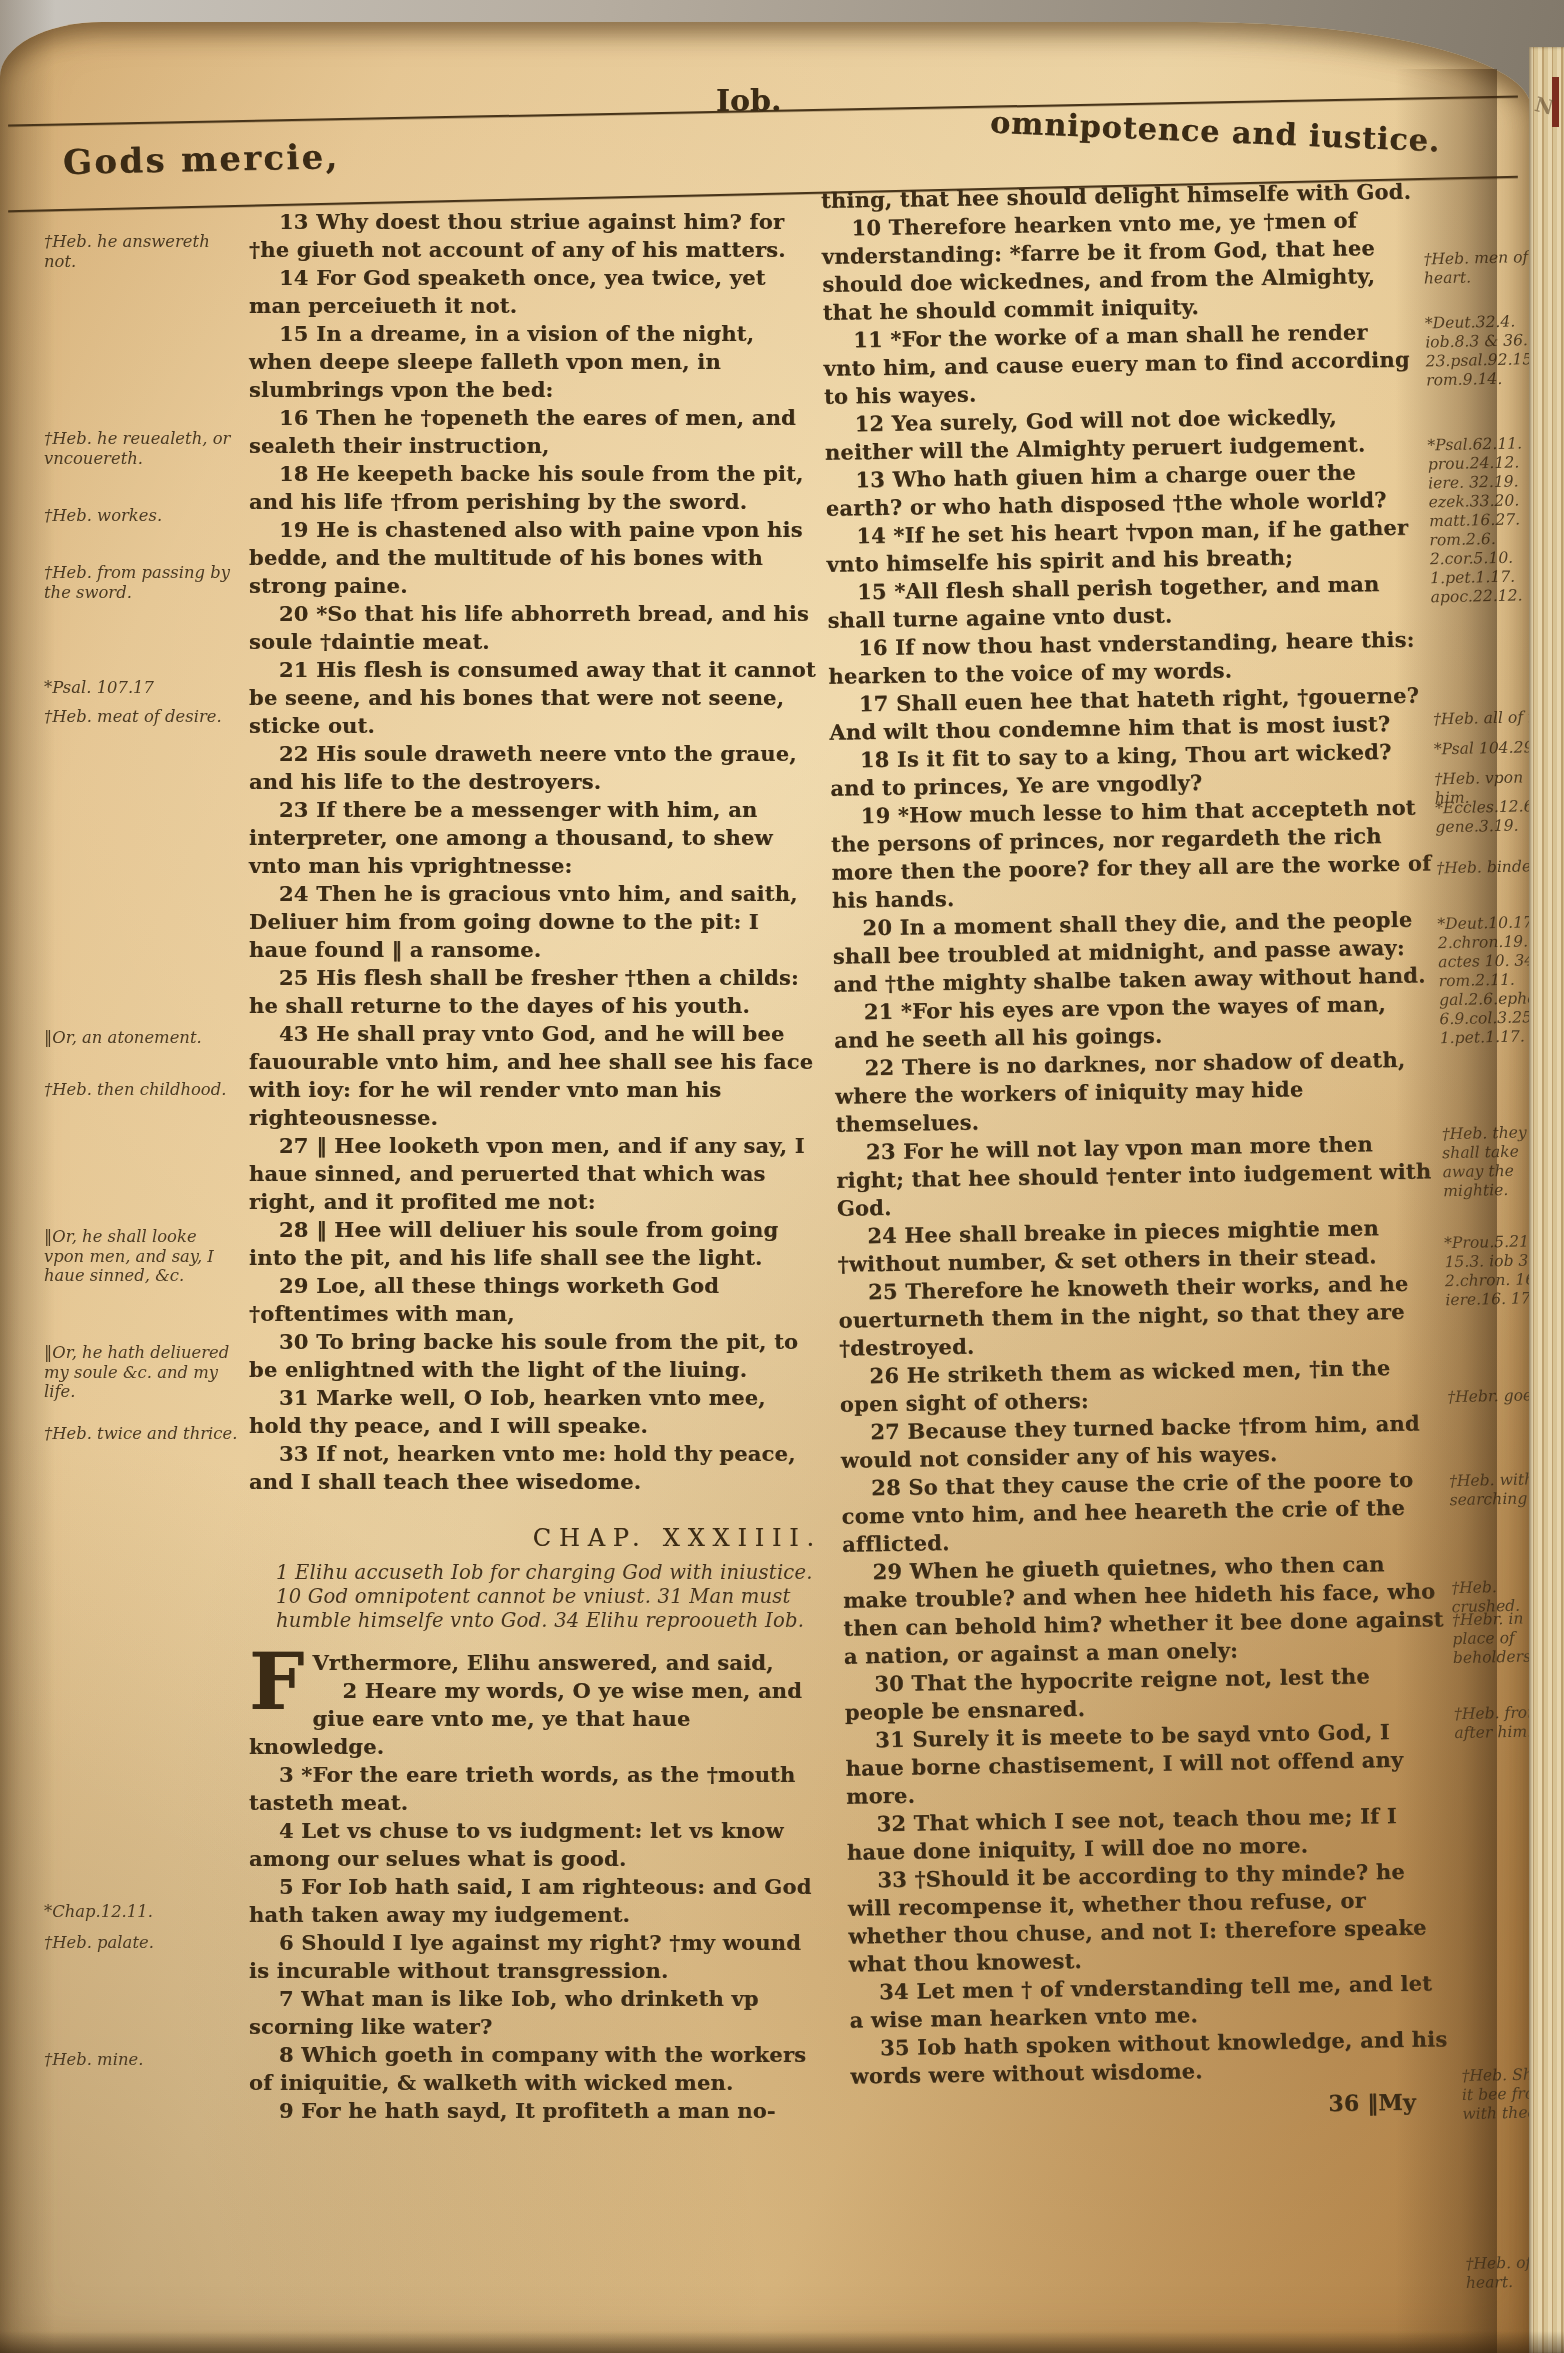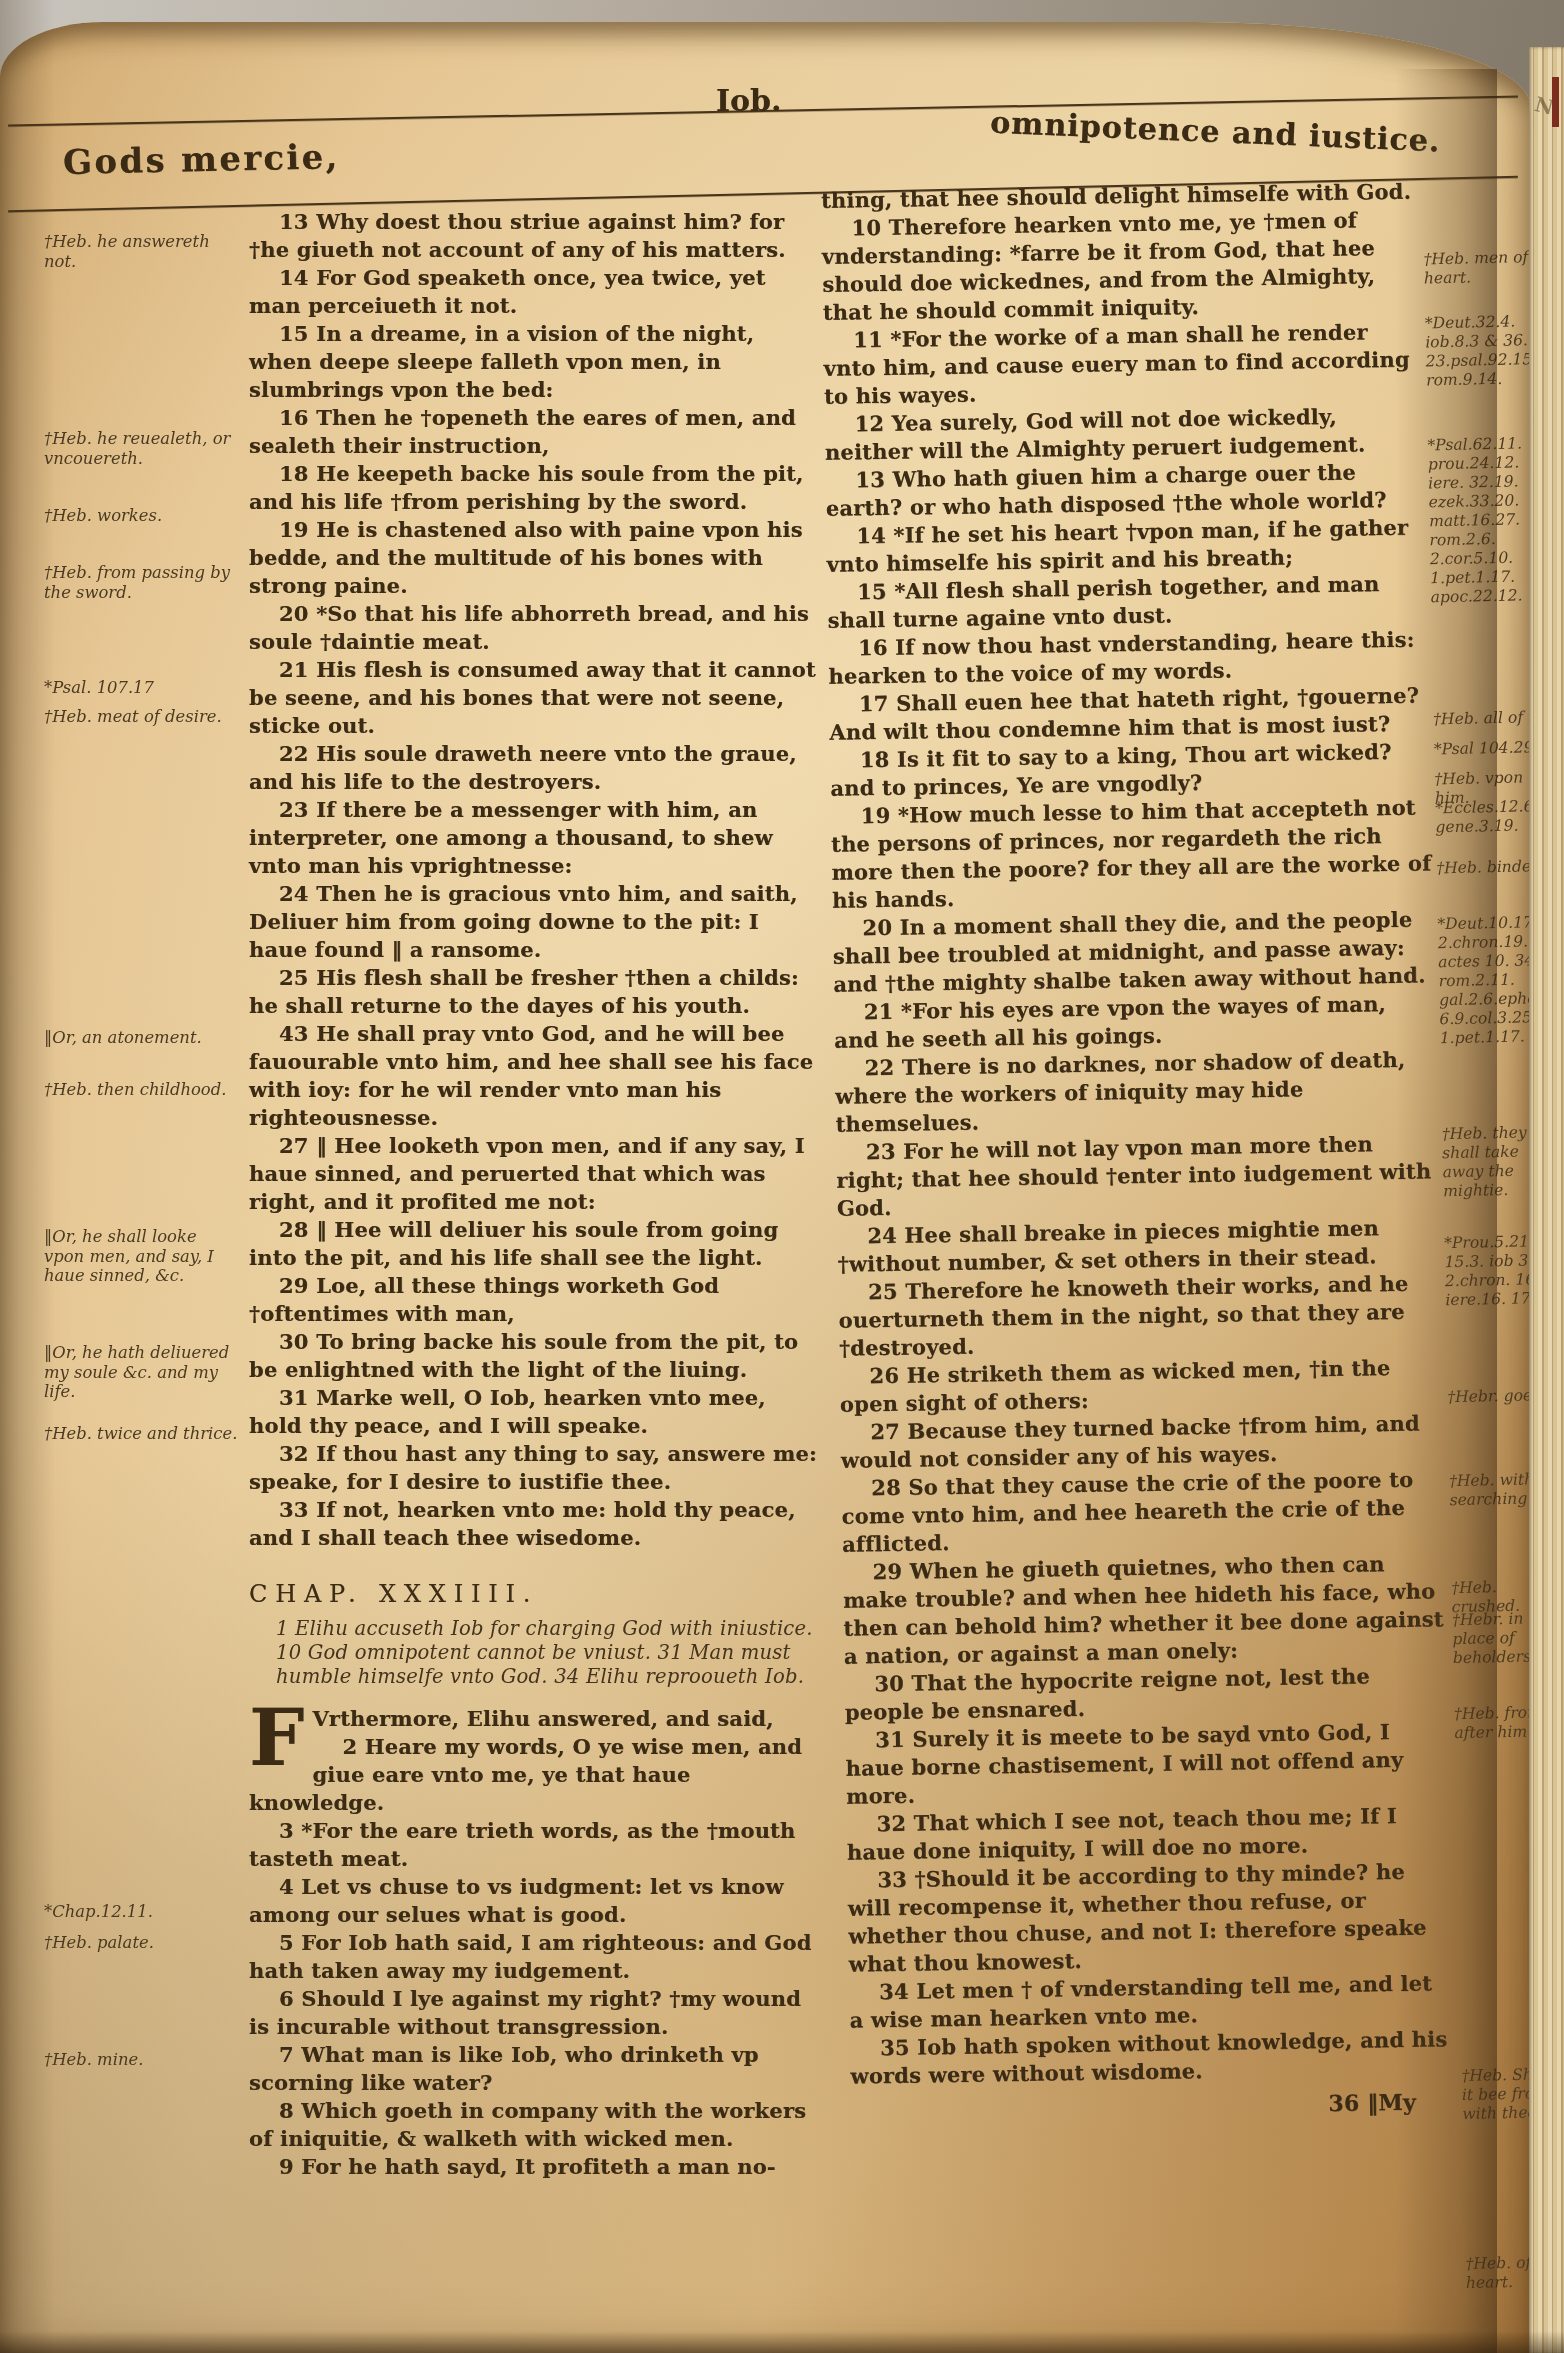--- a/index.html
+++ b/index.html
@@ -36,21 +36,21 @@
   .hdr-left{left:63px;top:117px;font-size:34px;letter-spacing:2.3px;color:#45301a;transform:rotate(-1.2deg);}
   .hdr-center{left:716px;top:61px;font-size:30px;color:#403015;}
   .hdr-right{left:990px;top:91px;font-size:30.5px;color:#41311a;transform:rotate(2.4deg);letter-spacing:0.8px;}
 
   .body-text{color:#3b2b15;font-weight:bold;text-shadow:0.3px 0.3px 0.5px rgba(58,40,18,.5);}
   .col-left{position:absolute;left:249px;top:186px;width:573px;font-size:21px;line-height:28px;letter-spacing:0.2px;}
   .col-right{position:absolute;left:836px;top:160px;width:601px;font-size:21px;line-height:28px;letter-spacing:0.2px;transform:rotate(-0.9deg);}
   .verse{margin:0;text-indent:30px;}
   .verse.no-indent,.verse.has-drop{text-indent:0;}
   .dropcap{float:left;font-size:78px;line-height:59px;padding:3.1px 7.8px 0 0;font-weight:bold;color:#3b2b15;}
-  .chap-head{text-align:left;font-size:24px;letter-spacing:7.8px;margin:28px 0 9.4px;font-weight:normal;color:#3d2c15;text-indent:0;}
+  .chap-head{text-align:right;font-size:24px;letter-spacing:7.8px;margin:28px 0 9.4px;font-weight:normal;color:#3d2c15;text-indent:0;}
   .argument{font-style:italic;font-weight:normal;font-size:19.6px;line-height:24px;margin:0 4.7px 15.6px 27px;
             color:#44331d;text-shadow:none;}
   .catchword{text-align:right;padding-right:36px;margin-top:6.3px;font-size:22px;}
 
   .notes{position:absolute;top:0;height:100%;}
   .notes-left{left:44px;width:197px;}
   .notes-right{left:1443px;width:117px;transform:rotate(-1.2deg);}
   .note{position:absolute;left:0;width:100%;font-style:italic;font-size:16.4px;line-height:19.6px;color:#4b3a22;}
   .notes-right .note{font-size:15.6px;line-height:19px;}
 </style>
@@ -97,21 +97,20 @@
           <p class="verse">22 His soule draweth neere vnto the graue, and his life to the destroyers.</p>
           <p class="verse">23 If there be a messenger with him, an interpreter, one among a thousand, to shew vnto man his vprightnesse:</p>
           <p class="verse">24 Then he is gracious vnto him, and saith, Deliuer him from going downe to the pit: I haue found ‖ a ransome.</p>
           <p class="verse">25 His flesh shall be fresher †then a childs: he shall returne to the dayes of his youth.</p>
           <p class="verse">43 He shall pray vnto God, and he will bee fauourable vnto him, and hee shall see his face with ioy: for he wil render vnto man his righteousnesse.</p>
           <p class="verse">27 ‖ Hee looketh vpon men, and if any say, I haue sinned, and peruerted that which was right, and it profited me not:</p>
           <p class="verse">28 ‖ Hee will deliuer his soule from going into the pit, and his life shall see the light.</p>
           <p class="verse">29 Loe, all these things worketh God †oftentimes with man,</p>
           <p class="verse">30 To bring backe his soule from the pit, to be enlightned with the light of the liuing.</p>
           <p class="verse">31 Marke well, O Iob, hearken vnto mee, hold thy peace, and I will speake.</p>
-          <p class="verse">32 If thou hast any thing to say, answere me: speake, for I desire to iustifie thee.</p>
           <p class="verse">33 If not, hearken vnto me: hold thy peace, and I shall teach thee wisedome.</p>
         </div>
       <p class="chap-head">CHAP. XXXIIII.</p>
       <p class="argument">1 Elihu accuseth Iob for charging God with iniustice. 10 God omnipotent cannot be vniust. 31 Man must humble himselfe vnto God. 34 Elihu reprooueth Iob.</p>
       <div id="left-verses2">
           <p class="verse has-drop"><span class="dropcap">F</span>Vrthermore, Elihu answered, and said,</p>
           <p class="verse">2 Heare my words, O ye wise men, and giue eare vnto me, ye that haue knowledge.</p>
           <p class="verse">3 *For the eare trieth words, as the †mouth tasteth meat.</p>
           <p class="verse">4 Let vs chuse to vs iudgment: let vs know among our selues what is good.</p>
           <p class="verse">5 For Iob hath said, I am righteous: and God hath taken away my iudgement.</p>

